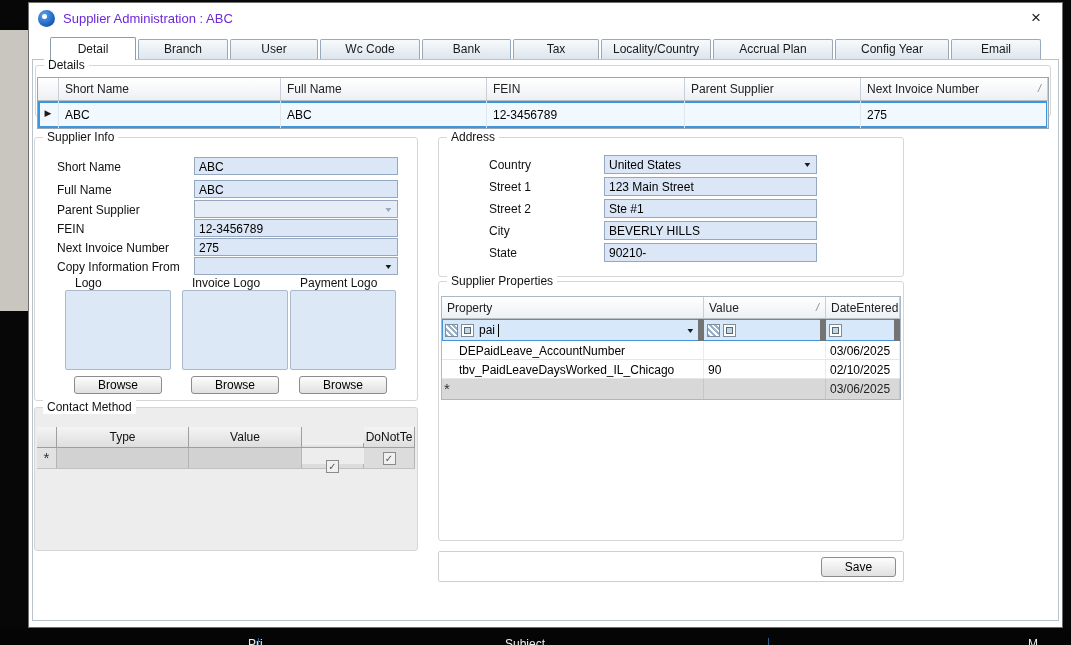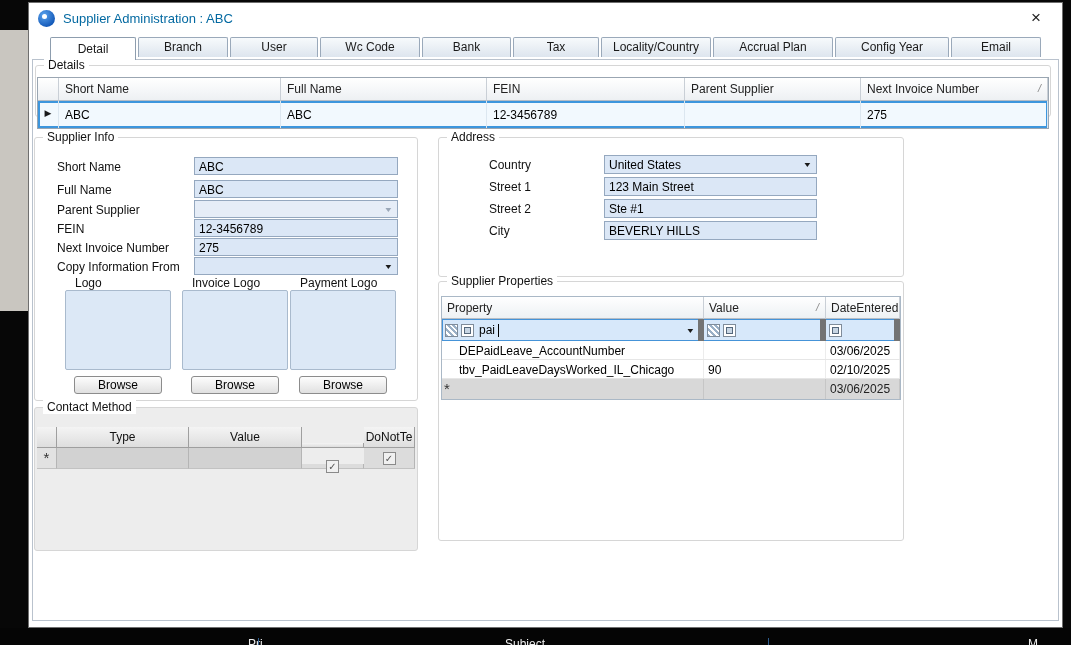--- a/index.html
+++ b/index.html
@@ -13,25 +13,25 @@
   .bottom-bar { position:absolute; left:0; bottom:0; width:1071px; height:17px; background:#050505; overflow:hidden; }
   .bottom-bar span { position:absolute; top:9px; font-size:12px; color:#ededed; white-space:nowrap; }
   .bb-div { position:absolute; top:10px; width:1px; height:7px; background:#2e5d8f; }
 
   
   .dialog { position:absolute; left:28px; top:2px; width:1035px; height:626px; background:#fff; border:1px solid #6f6f6f; }
 
   .titlebar { position:absolute; left:0; top:0; right:0; height:30px; background:#fff; display:flex; align-items:center; padding-left:9px; }
   .app-icon { width:17px; height:17px; border-radius:50%; background:radial-gradient(circle at 35% 30%, #5aa2ec, #1258b8 75%); position:relative; margin-right:8px; flex:0 0 auto; }
   .app-icon::after { content:""; position:absolute; left:4px; top:4px; width:5px; height:5px; border-radius:50%; background:#fff; }
-  .title { font-size:13px; color:#0369a1; }
+  .title { font-size:13px; color:#6d28d9; }
   .close { position:absolute; right:14px; top:4px; width:24px; height:22px; font-size:17px; line-height:22px; text-align:center; color:#222; cursor:pointer; }
 
   
-  .tabstrip { position:absolute; left:5px; top:34px; height:23px; display:flex; align-items:flex-start; gap:2px; z-index:3;padding-left:16px; }
+  .tabstrip { position:absolute; left:5px; top:34px; height:23px; display:flex; align-items:center; gap:2px; z-index:3;padding-left:16px; }
   .tab { height:20px; line-height:19px; text-align:center; font-size:12px; color:#1a1a1a; background:linear-gradient(#f7fafc,#dde5ee); border:1px solid #9aa9ba; border-bottom:none; border-radius:2px 2px 0 0; cursor:pointer; overflow:hidden; white-space:nowrap; }
   .tab.sel { height:23px; line-height:22px; background:#fff; border-color:#8d9dae; }
   .tab:nth-child(1){width:86px} .tab:nth-child(2){width:90px} .tab:nth-child(3){width:88px}
   .tab:nth-child(4){width:100px} .tab:nth-child(5){width:89px} .tab:nth-child(6){width:86px}
   .tab:nth-child(7){width:110px} .tab:nth-child(8){width:120px} .tab:nth-child(9){width:114px}
   .tab:nth-child(10){width:90px}
 
   .tabpage { position:absolute; left:3px; top:56px; width:1027px; height:562px; border:1px solid #b9c2cd; background:#fff; z-index:1; }
 
   
@@ -243,20 +243,29 @@
         <span class="tb">123 Main Street</span>
       </div>
       <div class="ad-field" style="top:61px">
         <span class="flabel">Street 2</span>
         <span class="tb">Ste #1</span>
       </div>
       <div class="ad-field" style="top:83px">
         <span class="flabel">City</span>
         <span class="tb">BEVERLY HILLS</span>
       </div>
+      <div class="ad-field" style="top:105px">
+        <span class="flabel">State</span>
+        <span class="tb combo state">
+          <span>CA</span>
+          <span class="arrow">▼</span>
+        </span>
+        <span class="zip-label">Zip Code</span>
+        <span class="tb zip-tb">90210-</span>
+      </div>
     </div>
 
     <div class="group" style="left:409px; top:278px; width:466px; height:260px;">
       <span class="glabel">Supplier Properties</span>
 
       <div class="sp-grid">
         <div class="sp-hrow">
           <div class="sp-hcell w-p">Property</div>
           <div class="sp-hcell w-v">
             <span>Value</span>
@@ -322,15 +331,18 @@
           <div class="cm-cell cm-cbcell w-cp">
             <span class="cb">✓</span>
           </div>
           <div class="cm-cell cm-cbcell w-cd">
             <span class="cb">✓</span>
           </div>
         </div>
       </div>
     </div>
 
+    <div class="save-box">
+      <button class="btn save-btn">Save</button>
+    </div>
 
   </div>
 </div>
 
 </body></html>

